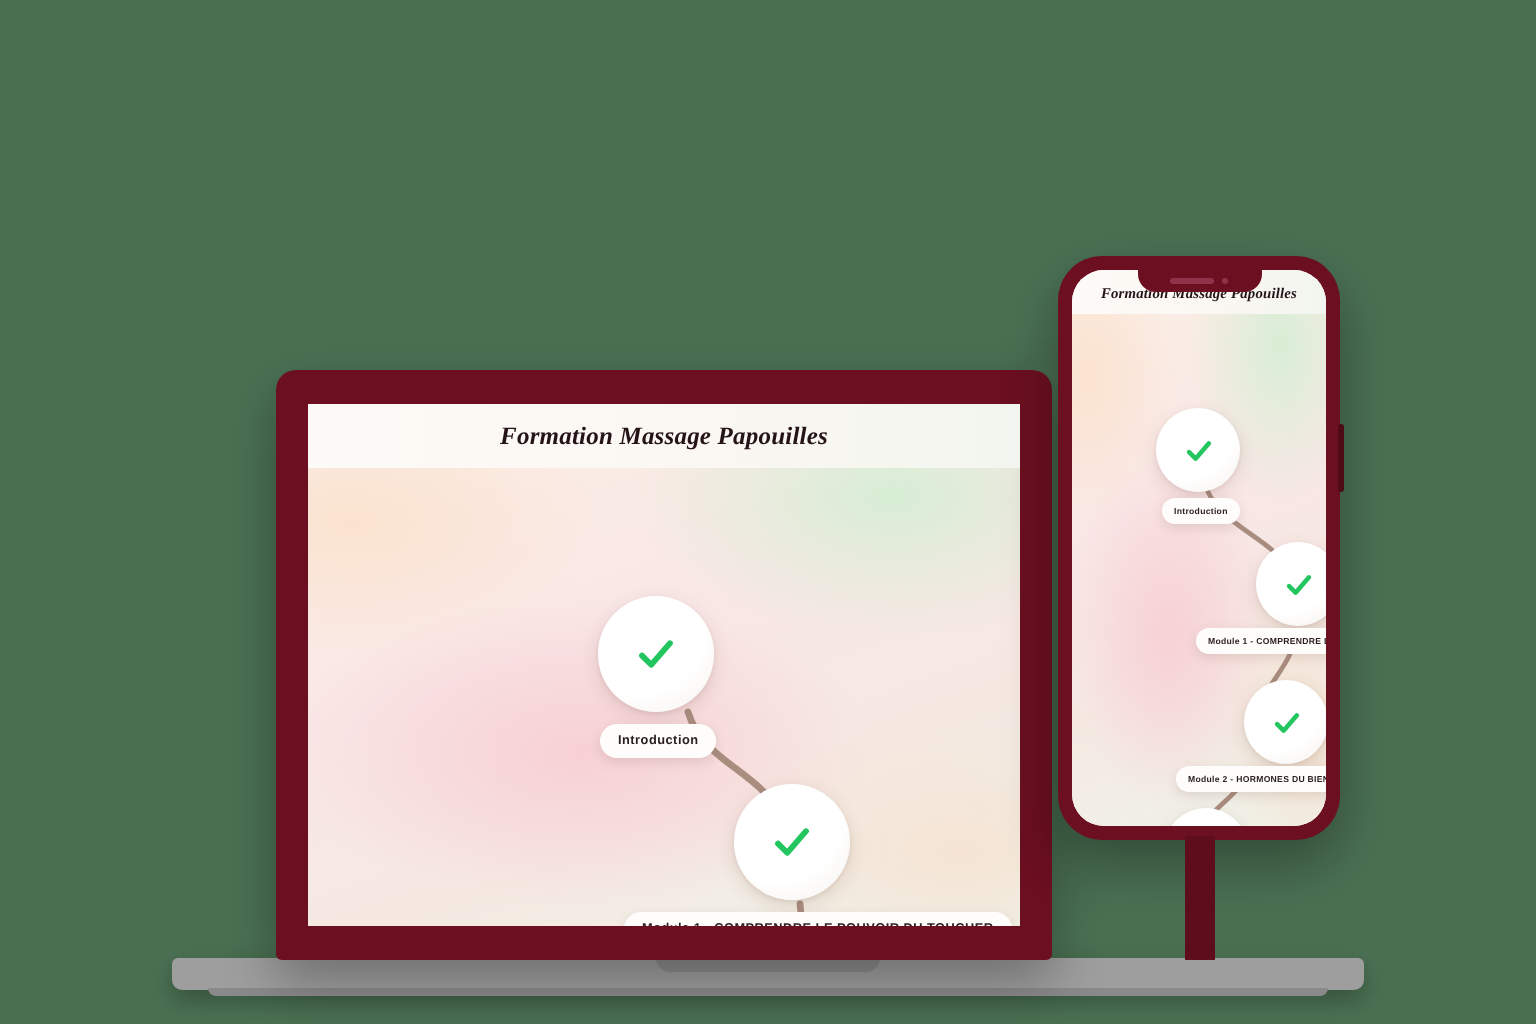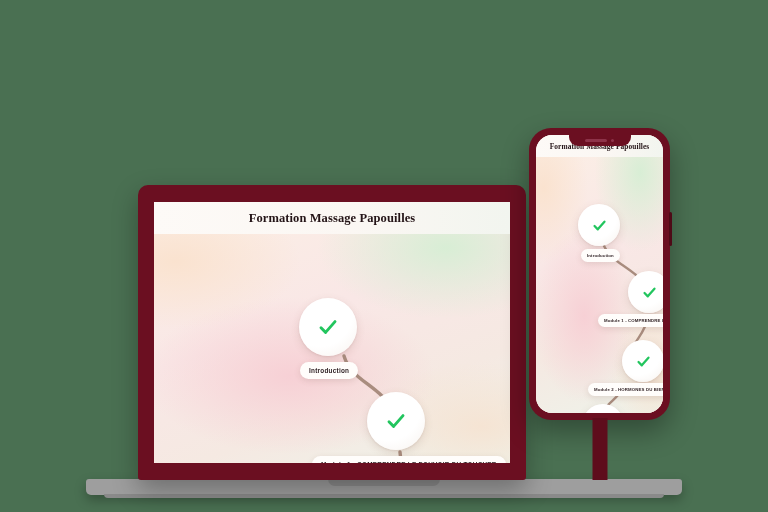--- a/index.html
+++ b/index.html
@@ -132,20 +132,21 @@
   }
   #laptop-titlebar{ height:32px; }
   #phone-titlebar{ height:22px; }
 
   .title-text{
     font-family:"Liberation Serif", serif;
     font-weight:bold;
     color:#241417;
     white-space:nowrap;
     letter-spacing:.1px;
+    font-style:italic;
   }
   #laptop-title{ font-size:12.5px; }
   #phone-title{ font-size:7.4px; }
 
   .canvas{
     position:relative;
     width:100%;
     flex:1;
     overflow:hidden;
     background:

